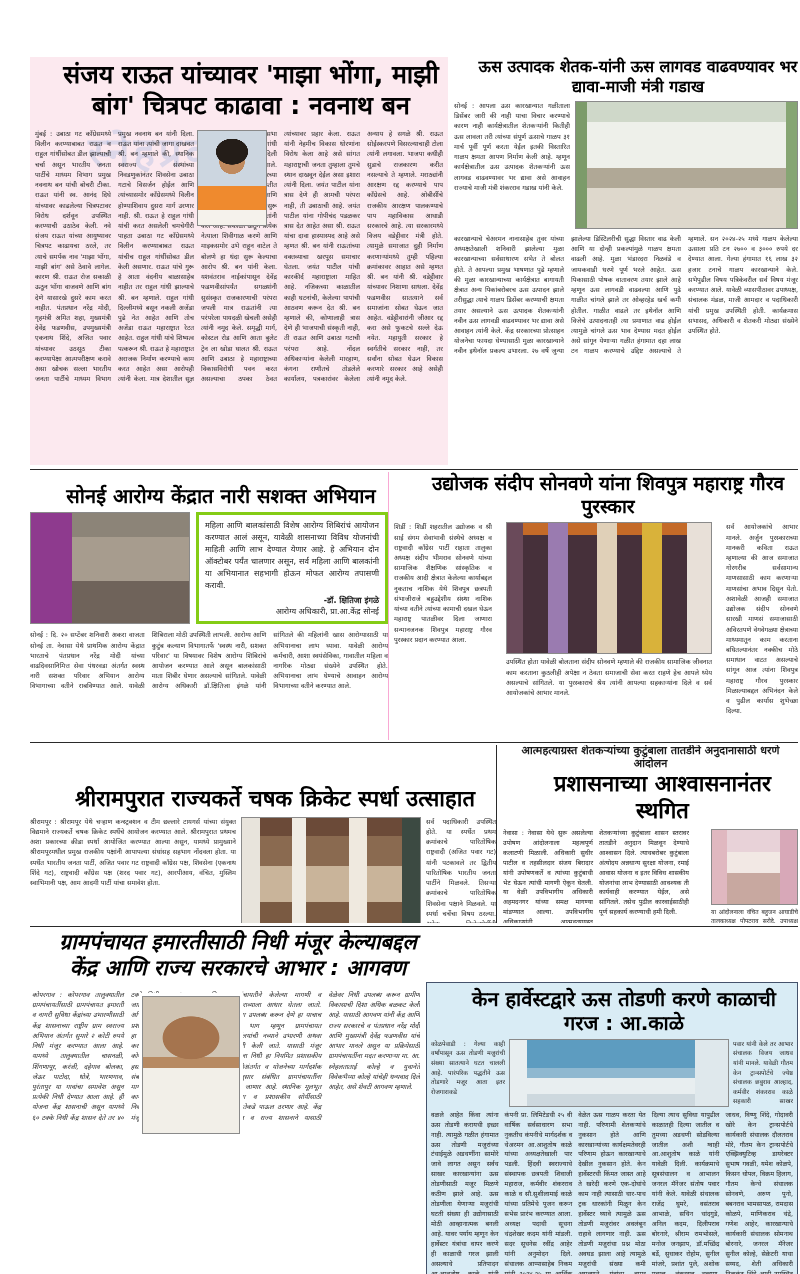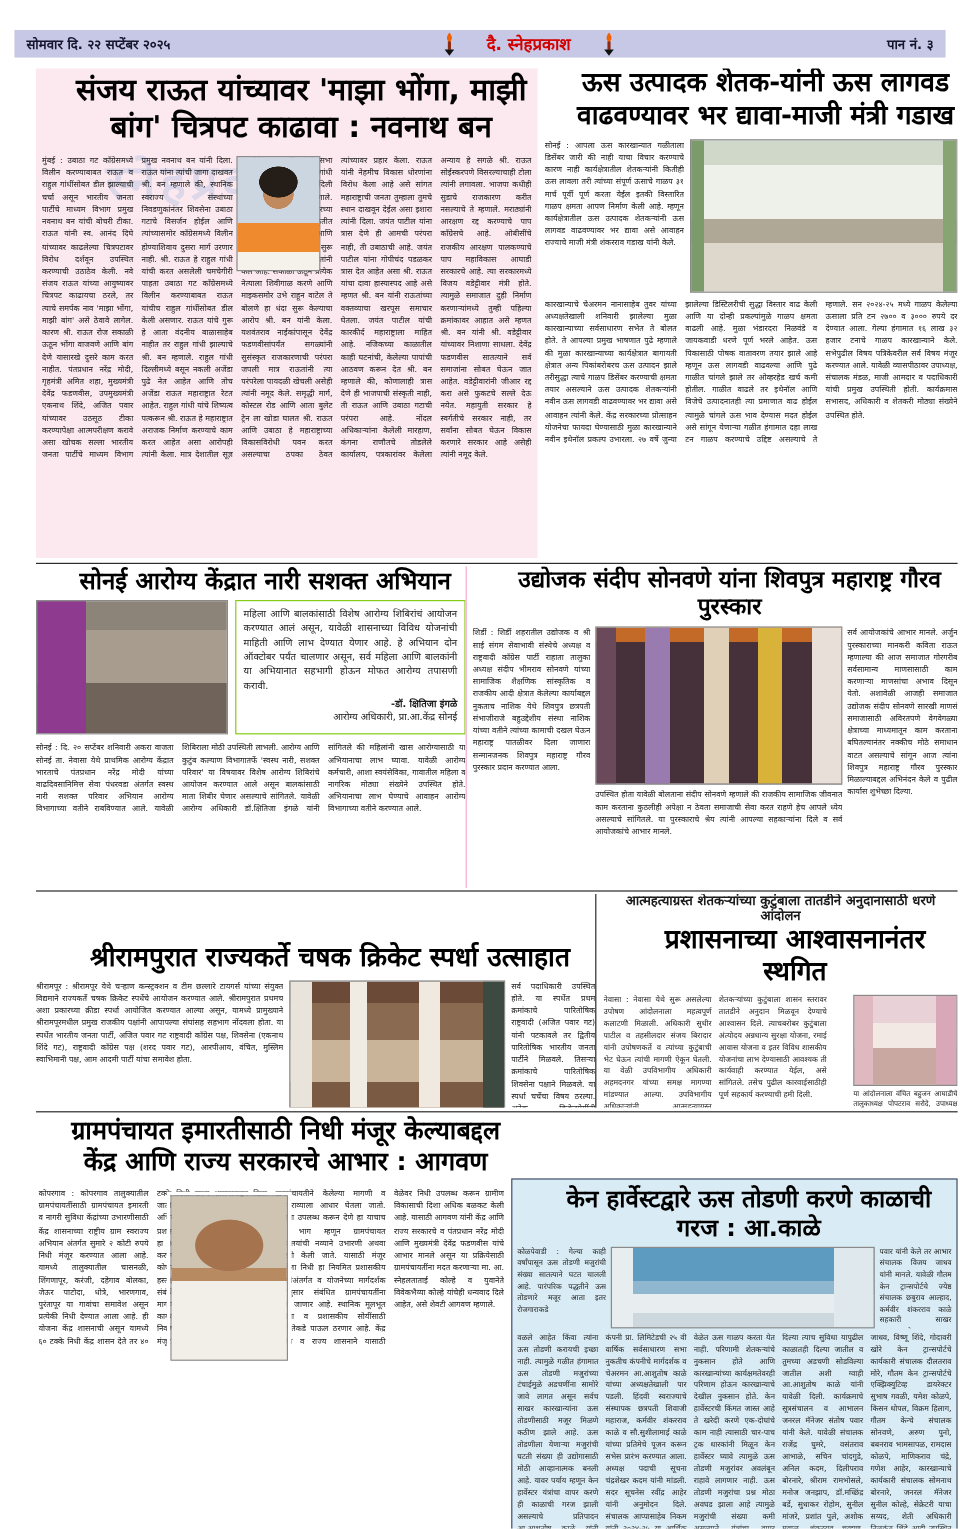--- a/index.html
+++ b/index.html
@@ -24,43 +24,43 @@
   #a1 .cols{position:absolute;left:5px;right:5px;top:72px;bottom:4px;column-count:5;}
   #a1 .wm{position:absolute;left:58px;top:66px;font-size:40px;font-weight:700;
           color:rgba(110,150,215,.22);letter-spacing:4px;}
   #a1 .ph{position:absolute;left:167px;top:73px;width:70px;height:96px;
     background:
       radial-gradient(ellipse 24% 14% at 50% 22%, #241d18 97%, transparent 100%),
       radial-gradient(ellipse 19% 13% at 50% 33%, #c08a5e 97%, transparent 100%),
       linear-gradient(180deg,#ccd6e0 0 58%, #ef8a2e 58% 84%, #f5f2ec 84%);}
   
   #a2{left:454px;top:57px;width:344px;height:408px;}
-  #a2 .hl{font-size:22px;}
+  #a2 .hl{font-size:16px;}
   #a2 .row{display:flex;gap:5px;height:128px;margin-top:5px;}
   #a2 .lead{width:116px;}
   #a2 .ph{flex:1;background:
       linear-gradient(90deg,#7c9b6a 0 5%,transparent 5% 95%,#86a573 95%),
       linear-gradient(180deg,#cfd8c9 0 16%,#eef0ea 16% 52%,#b0a896 52% 68%,#ded8cc 68%);}
   #a2 .cols{column-count:3;height:204px;margin-top:5px;}
   
   #a3{left:30px;top:472px;width:358px;height:268px;}
-  #a3 .hl{font-size:20px;}
+  #a3 .hl{font-size:20px;margin-top:12px;}
   #a3 .row{display:flex;gap:6px;height:112px;margin-top:4px;}
   #a3 .ph{width:160px;background:
       linear-gradient(90deg,#8e3a8e 0 26%,transparent 26%),
       linear-gradient(180deg,#8c8478 0 22%,#a79c8e 22% 62%,#6f635a 62%);}
-  #a3 .qbox{flex:1;border:1px solid #84cc16;padding:5px 6px;box-sizing:border-box;}
+  #a3 .qbox{flex:1;border:3px solid #84cc16;padding:5px 6px;box-sizing:border-box;}
   #a3 .qtx{font-size:8px;line-height:1.5;text-align:justify;}
   #a3 .qby{font-size:8px;font-weight:700;text-align:right;margin-top:2px;}
   #a3 .qrole{font-size:8px;text-align:right;}
   #a3 .cols{column-count:3;height:118px;margin-top:6px;}
   
   #a4{left:388px;top:472px;width:410px;height:268px;border-left:1px solid #f9a8d4;padding-left:5px;}
   #a4 .hl{font-size:19px;}
-  #a4 .row{display:flex;gap:4px;height:234px;margin-top:4px;}
+  #a4 .row{display:flex;gap:14px;height:234px;margin-top:4px;}
   #a4 .c1{width:98px;}
   #a4 .mid{width:206px;display:flex;flex-direction:column;gap:3px;justify-content:flex-end;}
   #a4 .ph{height:132px;background:
       linear-gradient(90deg,#6a4a5a 0 8%,transparent 8% 20%,#9a7bb0 20% 30%,transparent 30% 44%,
         #e0d0b8 44% 54%,transparent 54% 66%,#d9b23a 66% 76%,transparent 76% 88%,#e8e0d8 88%),
       linear-gradient(180deg,#c46a28 0 9%,#46303a 9%);}
   #a4 .cap{flex:1;}
   #a4 .c3{flex:1;}
   
   #a5{left:30px;top:745px;width:466px;height:178px;}
@@ -79,21 +79,21 @@
   #a6 .kicker{font-size:11px;font-weight:700;text-align:center;line-height:1.15;}
   #a6 .hl{font-size:22px;margin-top:1px;}
   #a6 .row{display:flex;gap:22px;margin-top:4px;height:130px;}
   #a6 .bod{width:186px;column-count:2;column-gap:6px;font-size:6.4px;}
   #a6 .stack{flex:1;display:flex;flex-direction:column;gap:3px;}
   #a6 .ph{height:76px;background:
       linear-gradient(90deg,#e0b8c0 0 18%,transparent 18% 80%,#d8a8b8 80%),
       linear-gradient(180deg,#e8d2d8 0 30%,#f2e8e4 30% 58%,#c8a8a0 58%);}
   #a6 .cap{font-size:5.9px;line-height:1.5;text-align:justify;flex:1;overflow:hidden;}
   
-  #a7{left:30px;top:930px;width:392px;height:340px;}
+  #a7{left:30px;top:930px;width:392px;height:340px;font-style:italic;}
   #a7 .hl{font-size:21px;}
   #a7 .cols{position:absolute;left:2px;right:2px;top:60px;bottom:2px;column-count:4;}
   #a7 .ph{position:absolute;left:112px;top:66px;width:98px;height:138px;
       background:
         radial-gradient(ellipse 30% 16% at 50% 30%, #a5744e 97%, transparent 100%),
         linear-gradient(180deg,#cfc3b2 0 44%,#b78a62 44% 52%,#f2efe8 52%);
       box-shadow:0 0 0 3px #fff;}
   
   #a8{left:426px;top:982px;width:372px;height:340px;background:#d9ecf5;border:1px solid #44526b;padding:4px;}
   #a8 .hl{font-size:20px;}
@@ -103,37 +103,20 @@
       linear-gradient(90deg,#e8eef0 0 8%,transparent 8% 85%,#dfe8ec 85%),
       linear-gradient(180deg,#5d9cc0 0 42%,#8fb8d0 42% 58%,#e8eef0 58% 82%,#cdd8de 82%);}
   #a8 .lr{flex:1;font-size:6.2px;}
   #a8 .cols{column-count:5;column-gap:6px;height:228px;margin-top:4px;font-size:6.4px;}
 </style>
 </head>
 <body>
 
 <div id="page">
 
-  <div class="topbar">
-    <span class="date">सोमवार दि. २२ सप्टेंबर २०२५</span>
-    <span class="masthead">
-      <svg width="11" height="20" viewBox="0 0 10 20">
-          <path d="M5 0 C7.2 3 8.2 5.4 5 8.4 C1.8 5.4 2.8 3 5 0" fill="#f26000"></path>
-          <rect x="3.7" y="7.5" width="2.6" height="7" fill="#8a2b12"></rect>
-          <path d="M1 14.2 L9 14.2 L5 19.4 Z" fill="#111"></path>
-        </svg>
-      <span class="title">दै. स्नेहप्रकाश</span>
-      <svg width="11" height="20" viewBox="0 0 10 20">
-          <path d="M5 0 C7.2 3 8.2 5.4 5 8.4 C1.8 5.4 2.8 3 5 0" fill="#f26000"></path>
-          <rect x="3.7" y="7.5" width="2.6" height="7" fill="#8a2b12"></rect>
-          <path d="M1 14.2 L9 14.2 L5 19.4 Z" fill="#111"></path>
-        </svg>
-    </span>
-    <span class="pageno">पान नं. ३</span>
-  </div>
 
   <div id="a1" class="art">
     <div class="wm">स्नेहप्रकाश</div>
     <div class="hl">संजय राऊत यांच्यावर 'माझा भोंगा, माझी बांग' चित्रपट काढावा : नवनाथ बन</div>
     <div class="cols btxt">मुंबई : उबाठा गट कॉंग्रेसमध्ये विलीन करण्याबाबत राऊत व राहुल गांधींसोबत डील झाल्याची चर्चा असून भारतीय जनता पार्टीचे माध्यम विभाग प्रमुख नवनाथ बन यांची बोचरी टीका. राऊत यांनी स्व. आनंद दिघे यांच्यावर काढलेल्या चित्रपटावर विरोध दर्शवून उपस्थित करण्याची उठाठेव केली. नवे संजय राऊत यांच्या आयुष्यावर चित्रपट काढायचा ठरले, तर त्याचे समर्पक नाव 'माझा भोंगा, माझी बांग' असे ठेवावे लागेल. कारण श्री. राऊत रोज सकाळी ऊठून भोंगा वाजवणे आणि बांग देणे यासारखे दुसरे काम करत नाहीत. पंतप्रधान नरेंद्र मोदी, गृहमंत्री अमित शहा, मुख्यमंत्री देवेंद्र फडणवीस, उपमुख्यमंत्री एकनाथ शिंदे, अजित पवार यांच्यावर उठसूठ टीका करण्यापेक्षा आत्मपरीक्षण करावे असा खोचक सल्ला भारतीय जनता पार्टीचे माध्यम विभाग प्रमुख नवनाथ बन यांनी दिला. राऊत यांना त्यांची जागा दाखवत श्री. बन म्हणाले की, स्थानिक स्वराज्य संस्थांच्या निवडणुकांनंतर शिवसेना उबाठा गटाचे विसर्जन होईल आणि त्यांच्यासमोर कॉंग्रेसमध्ये विलीन होण्याशिवाय दुसरा मार्ग उरणार नाही. श्री. राऊत हे राहुल गांधी यांची करत असलेली चमचेगीरी पाहता उबाठा गट कॉंग्रेसमध्ये विलीन करण्याबाबत राऊत यांचीच राहुल गांधींसोबत डील केली असणार. राऊत यांचे गुरू हे आता वंदनीय बाळासाहेब नाहीत तर राहुल गांधी झाल्याचे श्री. बन म्हणाले. राहुल गांधी दिल्लीमध्ये बसून नकली अजेंडा पुढे नेत आहेत आणि तोच अजेंडा राऊत महाराष्ट्रात रेटत आहेत. राहुल गांधी यांचे शिष्यत्व पत्करून श्री. राऊत हे महाराष्ट्रात अराजक निर्माण करण्याचे काम करत आहेत असा आरोपही त्यांनी केला. मात्र देशातील सूज्ञ जनतेने सलग तीन लोकसभा निवडणुकांमधून राहुल गांधी यांना त्यांची जागा दाखवून दिली असल्याचेही ते म्हणाले. महाराष्ट्राच्या आजवरच्या सुसंस्कृत राजकीय संस्कृतीत चिखलफेक, अश्लील आणि फसलेल्याच्या भाषेचा वापर सुरू करण्याचे पाप संजय राऊतांनी केले आहे. सकाळी ऊठून प्रत्येक नेत्याला शिवीगाळ करणे आणि माइकसमोर उभे राहून वाटेल ते बोलणे हा धंदा सुरू केल्याचा आरोप श्री. बन यांनी केला. यशवंतराव नाईकांपासून देवेंद्र फडणवीसांपर्यंत सगळ्यांनी सुसंस्कृत राजकारणाची परंपरा जपली मात्र राऊतांनी त्या परंपरेला पायदळी खेचली असेही त्यांनी नमूद केले. समृद्धी मार्ग, कोस्टल रोड आणि आता बुलेट ट्रेन ला खोडा घालत श्री. राऊत आणि उबाठा हे महाराष्ट्राच्या विकासविरोधी पवन करत असल्याचा ठपका ठेवत त्यांच्यावर प्रहार केला. राऊत यांनी नेहमीच विकास धोरणांना विरोध केला आहे असे सांगत महाराष्ट्राची जनता तुम्हाला तुमचे स्थान दाखवून देईल असा इशारा त्यांनी दिला. जयंत पाटील यांना त्रास देणे ही आमची परंपरा नाही, ती उबाठाची आहे. जयंत पाटील यांना गोपीचंद पडळकर त्रास देत आहेत असा श्री. राऊत यांचा दावा हास्यास्पद आहे असे म्हणत श्री. बन यांनी राऊतांच्या वक्तव्याचा खरपूस समाचार घेतला. जयंत पाटील यांची कारकीर्द महाराष्ट्राला माहित आहे. नजिकच्या काळातील काही घटनांची, केलेल्या पापांची आठवण करून देत श्री. बन म्हणाले की, कोणालाही त्रास देणे ही भाजपाची संस्कृती नाही, ती राऊत आणि उबाठा गटाची परंपरा आहे. नोंदल अधिकाऱ्यांना केलेली मारहाण, कंगना राणौतचे तोडलेले कार्यालय, पत्रकारांवर केलेला अन्याय हे सगळे श्री. राऊत सोईस्करपणे विसरल्याचाही टोला त्यांनी लगावला. भाजपा कधीही सुडाचे राजकारण करीत नसल्याचे ते म्हणाले. मराठ्यांनी आरक्षण रद्द करण्याचे पाप कॉंग्रेसचे आहे. ओबीसींचे राजकीय आरक्षण पालकण्याचे पाप महाविकास आघाडी सरकारचे आहे. त्या सरकारमध्ये विजय वडेट्टीवार मंत्री होते. त्यामुळे समाजात दुही निर्माण करणाऱ्यांमध्ये तुम्ही पहिल्या क्रमांकावर आहात असे म्हणत श्री. बन यांनी श्री. वडेट्टीवार यांच्यावर निशाणा साधला. देवेंद्र फडणवीस सातत्याने सर्व समाजांना सोबत घेऊन जात आहेत. वडेट्टीवारांनी जीआर रद्द करा असे फुकटचे सल्ले देऊ नयेत. महायुती सरकार हे स्वर्गतीचे सरकार नाही, तर सर्वांना सोबत घेऊन विकास करणारे सरकार आहे असेही त्यांनी नमूद केले.</div>
     <div class="ph"></div>
   </div>
 
   <div id="a2" class="art">
     <div class="hl">ऊस उत्पादक शेतक-यांनी ऊस लागवड वाढवण्यावर भर द्यावा-माजी मंत्री गडाख</div>

